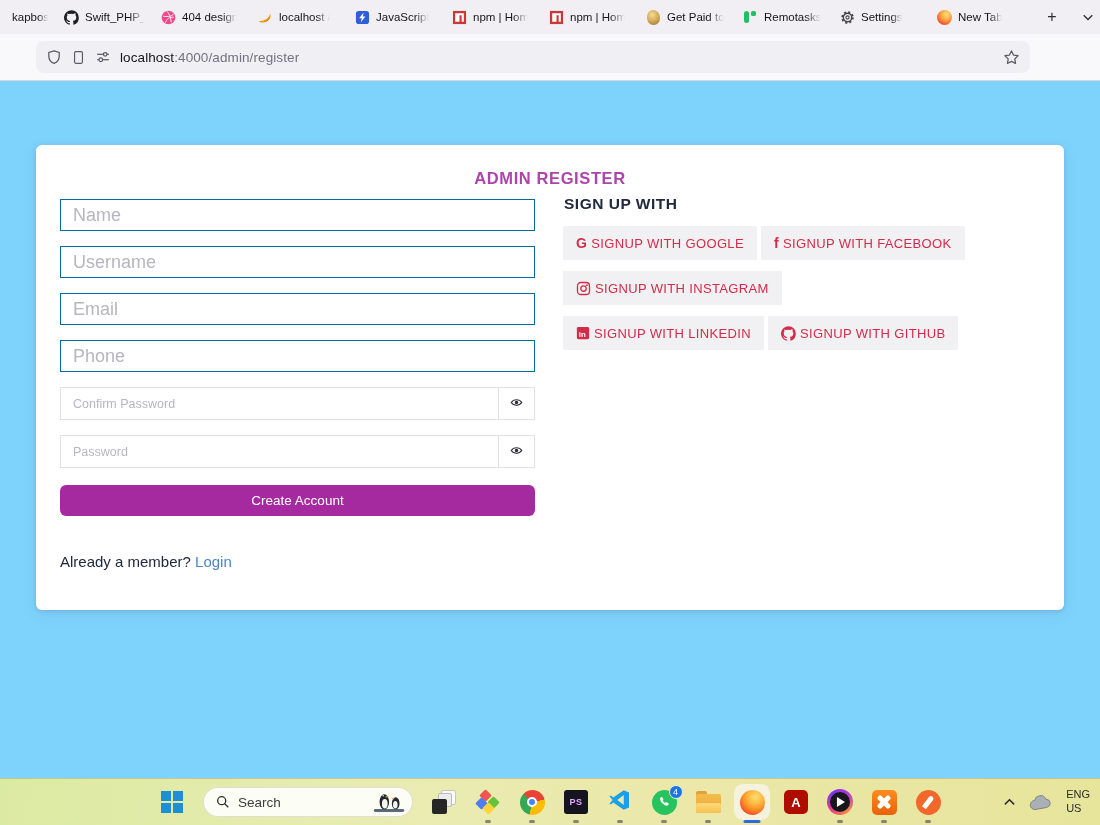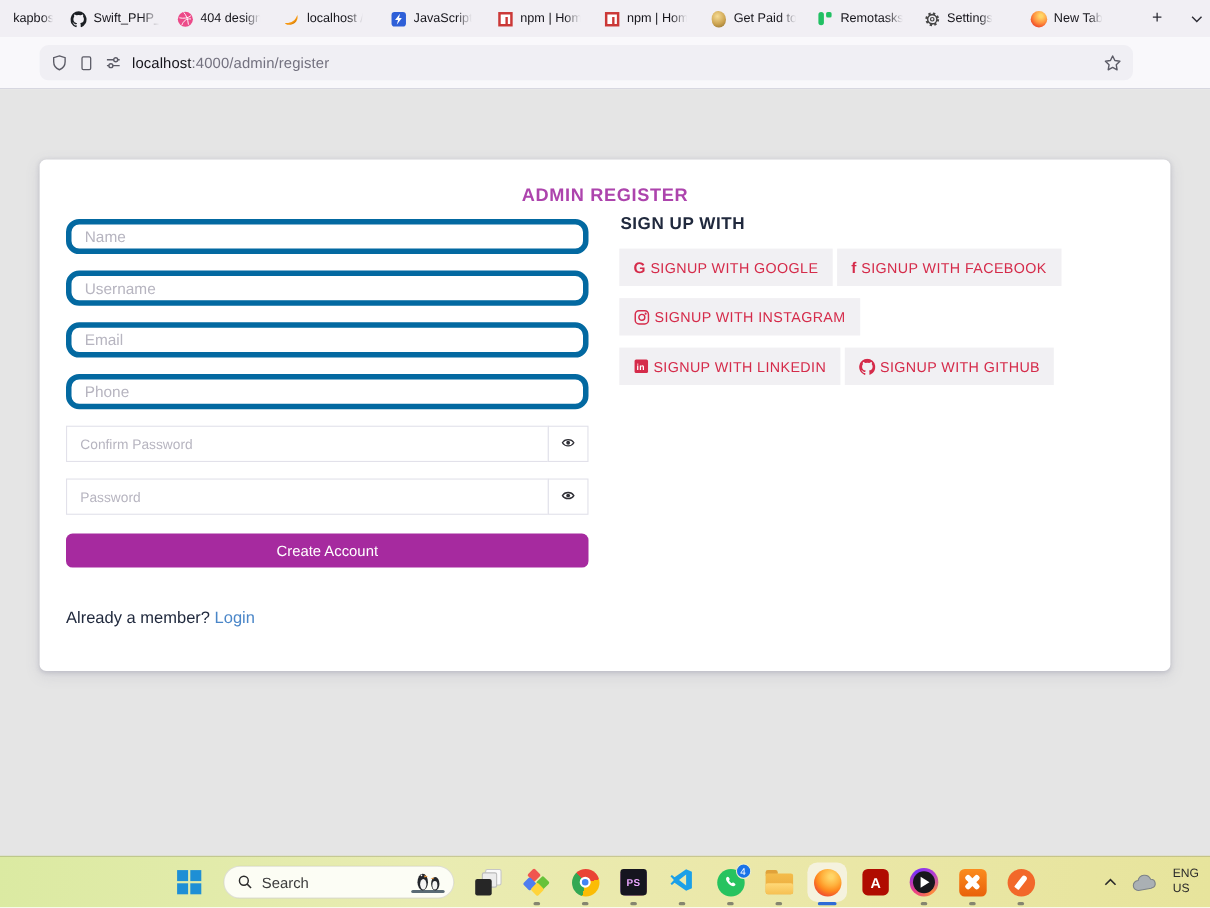--- a/index.html
+++ b/index.html
@@ -32,28 +32,28 @@
   
   .navbar { height:47px; background:#f9f8fb; border-bottom:1px solid #d7d7e0; display:flex; align-items:center; flex:0 0 47px; }
   .urlbar { margin-left:36px; width:994px; height:32px; background:#f0eff4; border-radius:8px;
       display:flex; align-items:center; padding:0 10px 0 10px; gap:9px; cursor:text;justify-content:flex-end; }
   .urlbar .ic { display:flex; align-items:center; justify-content:center; }
   .url-text { flex:1; font-size:13.5px; letter-spacing:.1px; }
   .url-host { color:#15141a; }
   .url-rest { color:#73717f; }
 
   
-  .content { flex:1 1 auto; background:#e5e5e5; position:relative;text-decoration:underline; }
+  .content { flex:1 1 auto; background:#7dd3fc; position:relative;text-decoration:underline; }
   .card { position:absolute; left:36px; top:64px; width:1028px; height:465px; background:#fff; border-radius:6px;
       box-shadow:0 1px 4px rgba(90,90,120,.20), 0 4px 14px rgba(90,90,120,.12); }
   .card h1 { margin-top:24px; text-align:center; font-size:16.5px; font-weight:600; letter-spacing:.6px; color:#ad44ad; }
 
   .form-col { position:absolute; left:24px; top:54px; width:475px; }
-  .txt-input { display:block; width:100%; height:32px; margin-bottom:15px; border:5px solid #0369a1; border-radius:12px;
-      padding:0 12px; font-size:14px; color:#333; font-family:"Liberation Sans",sans-serif; outline:none; background:#fff; }
+  .txt-input { display:block; width:100%; height:32px; margin-bottom:15px; border:1px solid #0369a1; border-radius:0;
+      padding:0 12px; font-size:18px; color:#333; font-family:"Liberation Sans",sans-serif; outline:none; background:#fff; }
   .txt-input::placeholder { color:#b7b5c0; }
   .pw-group { display:flex; height:33px; margin-bottom:15px; }
   .pw-input { flex:1; border:1px solid #e2e1ea; border-radius:0; padding:0 12px; font-size:12.5px; color:#333;
       font-family:"Liberation Sans",sans-serif; outline:none; }
   .pw-input::placeholder { color:#b7b5c0; }
   .eye-btn { width:37px; border:1px solid #e2e1ea; margin-left:-1px; background:#fff; display:flex; align-items:center;
       justify-content:center; cursor:pointer; }
   .submit-btn { width:100%; height:31px; margin-top:2px; background:#a62a9f; color:#fff; border:none; border-radius:6px;
       font-size:13.5px; font-family:"Liberation Sans",sans-serif; cursor:pointer; }
   .member-row { margin-top:37px; font-size:15px; color:#20293d; }

